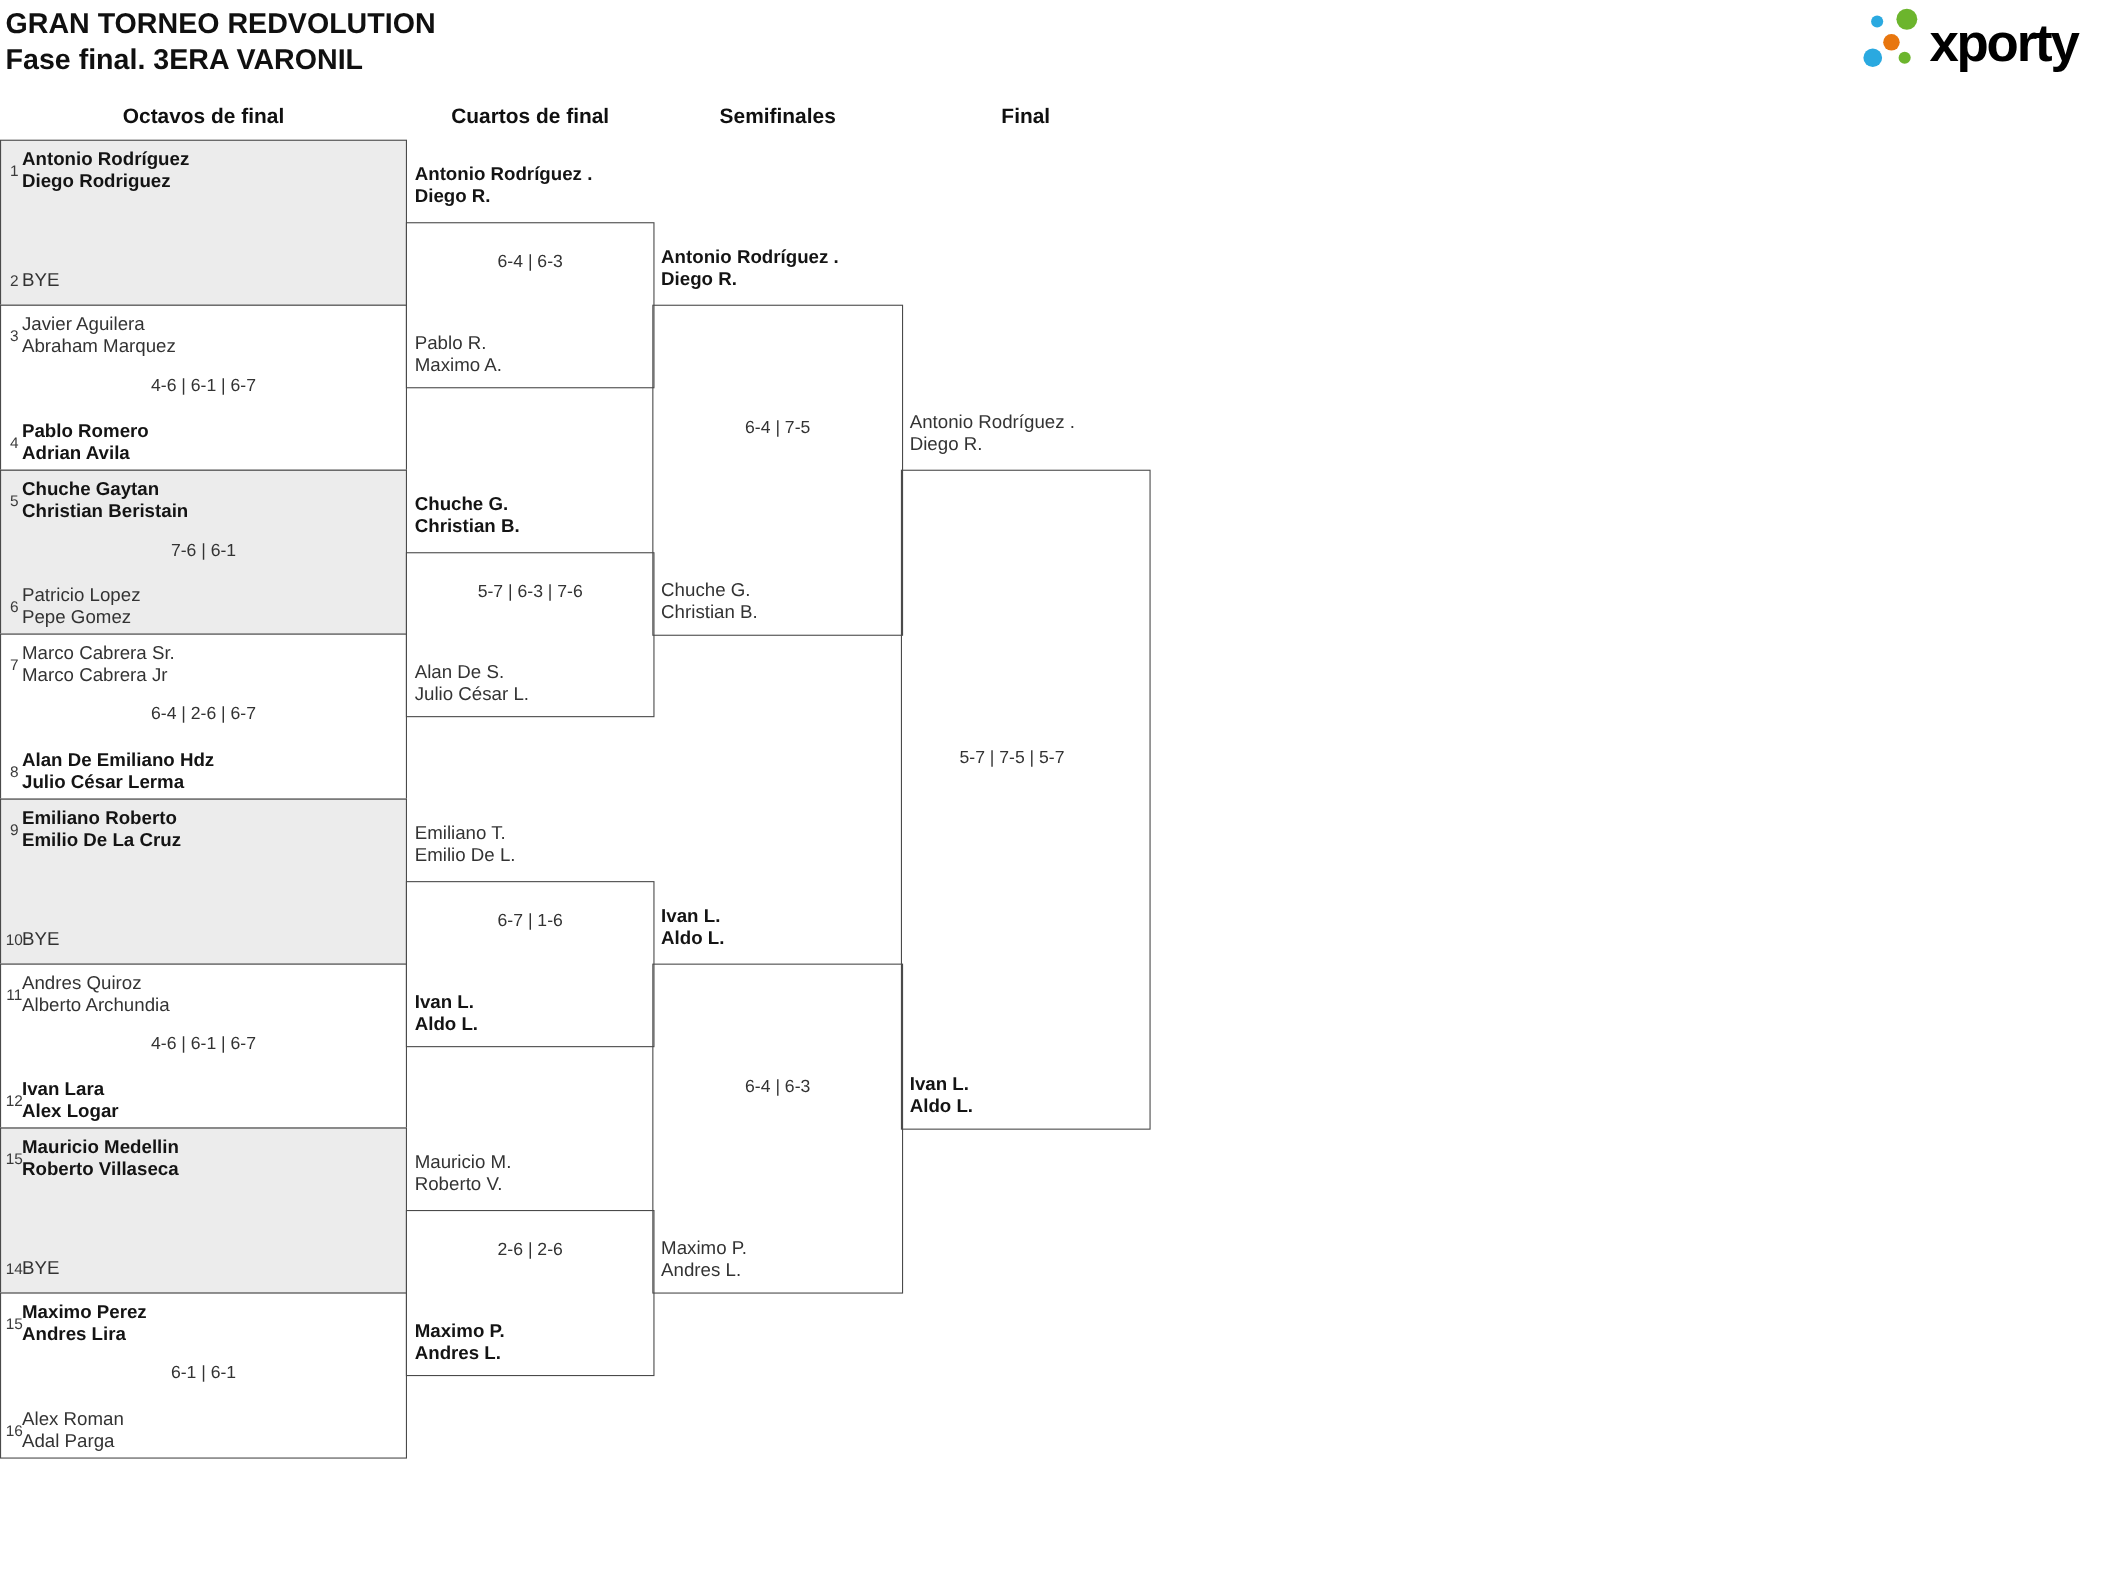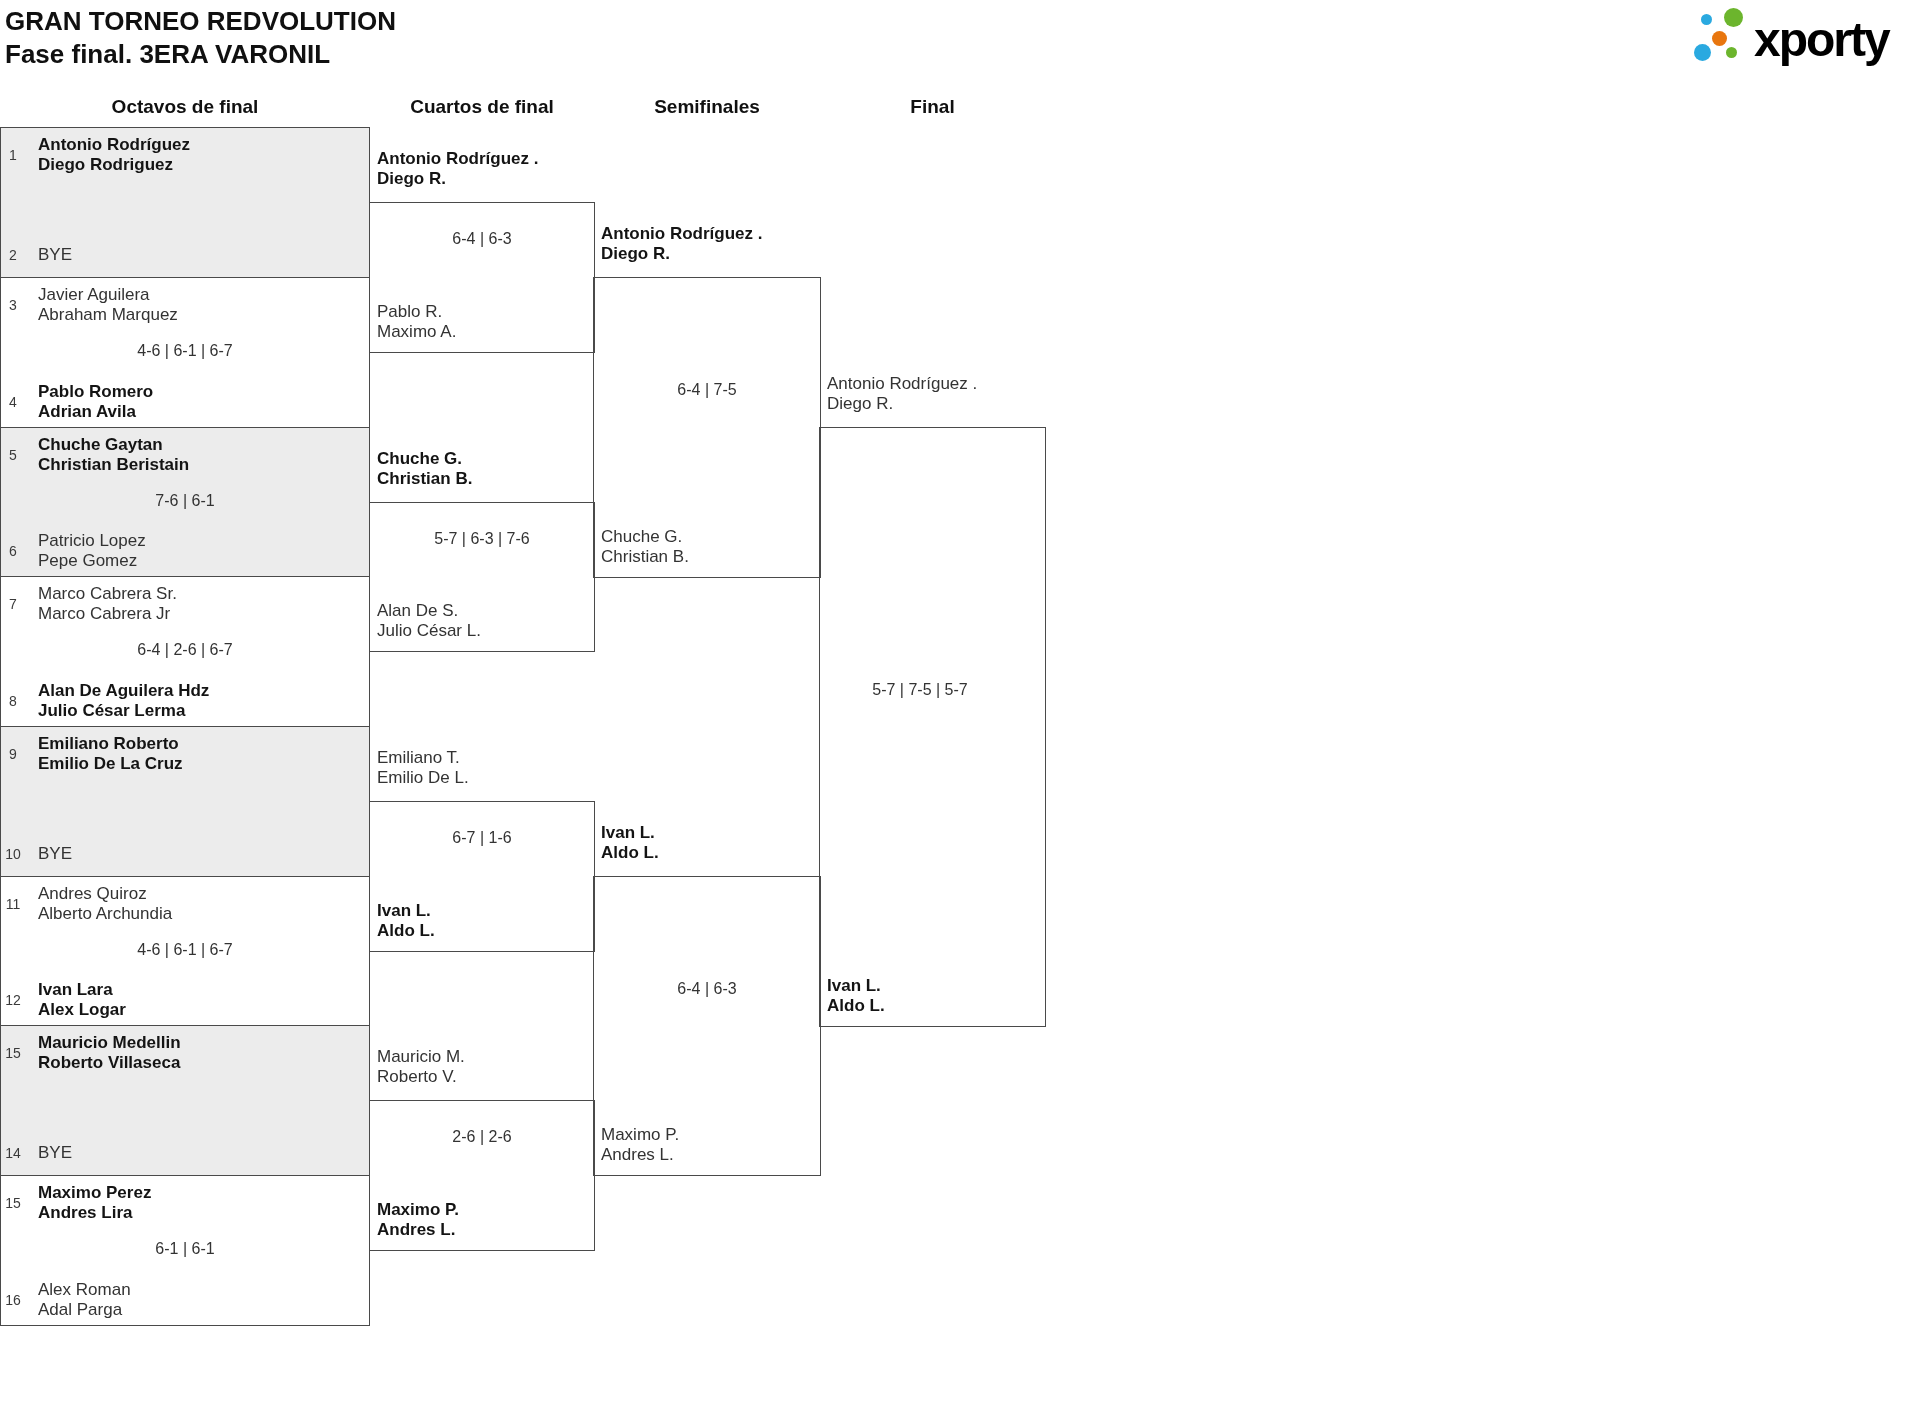--- a/index.html
+++ b/index.html
@@ -13,21 +13,21 @@
   .colhead.c4{left:820px;width:225px}
 
   .box{position:absolute;border:1px solid #4a4a4a;box-sizing:border-box;background:transparent;}
   .obox{position:absolute;left:0;width:370px;border:1px solid #4a4a4a;box-sizing:border-box;background:#fff;}
   .obox.gray{background:#ececec;}
 
   .slot{position:absolute;left:0;width:370px;height:40px;}
   .slot.one{height:20px;}
   .slot .seed{position:absolute;left:2px;top:50%;transform:translateY(-50%);
               width:22px;text-align:center;font-size:14px;color:#3a3a3a;}
-  .names{margin-left:38px;font-size:17px;line-height:20px;color:#333;}
+  .names{margin-left:20px;font-size:17px;line-height:20px;color:#333;}
   .slot.win .names,.label.win{font-weight:700;color:#141414;}
 
   .label{position:absolute;font-size:17px;line-height:20px;color:#333;width:215px;}
   .lab-qf{left:377px}
   .lab-sf{left:601px}
   .lab-f{left:827px}
 
   .score{position:absolute;text-align:center;font-size:16px;color:#333;}
   .score.c1{left:0;width:370px}
   .score.c2{left:369px;width:226px}
@@ -129,21 +129,21 @@
   <div class="slot" style="top:584px">
     <span class="seed">7</span>
     <div class="names">
         <div>Marco Cabrera Sr.</div>
     <div>Marco Cabrera Jr</div>
       </div>
   </div>
   <div class="slot win" style="top:681px">
     <span class="seed">8</span>
     <div class="names">
-        <div>Alan De Aguilera Hdz</div>
+        <div>Alan De Emiliano Hdz</div>
     <div>Julio César Lerma</div>
       </div>
   </div>
   <div class="slot win" style="top:734px">
     <span class="seed">9</span>
     <div class="names">
         <div>Emiliano Roberto</div>
     <div>Emilio De La Cruz</div>
       </div>
   </div>

